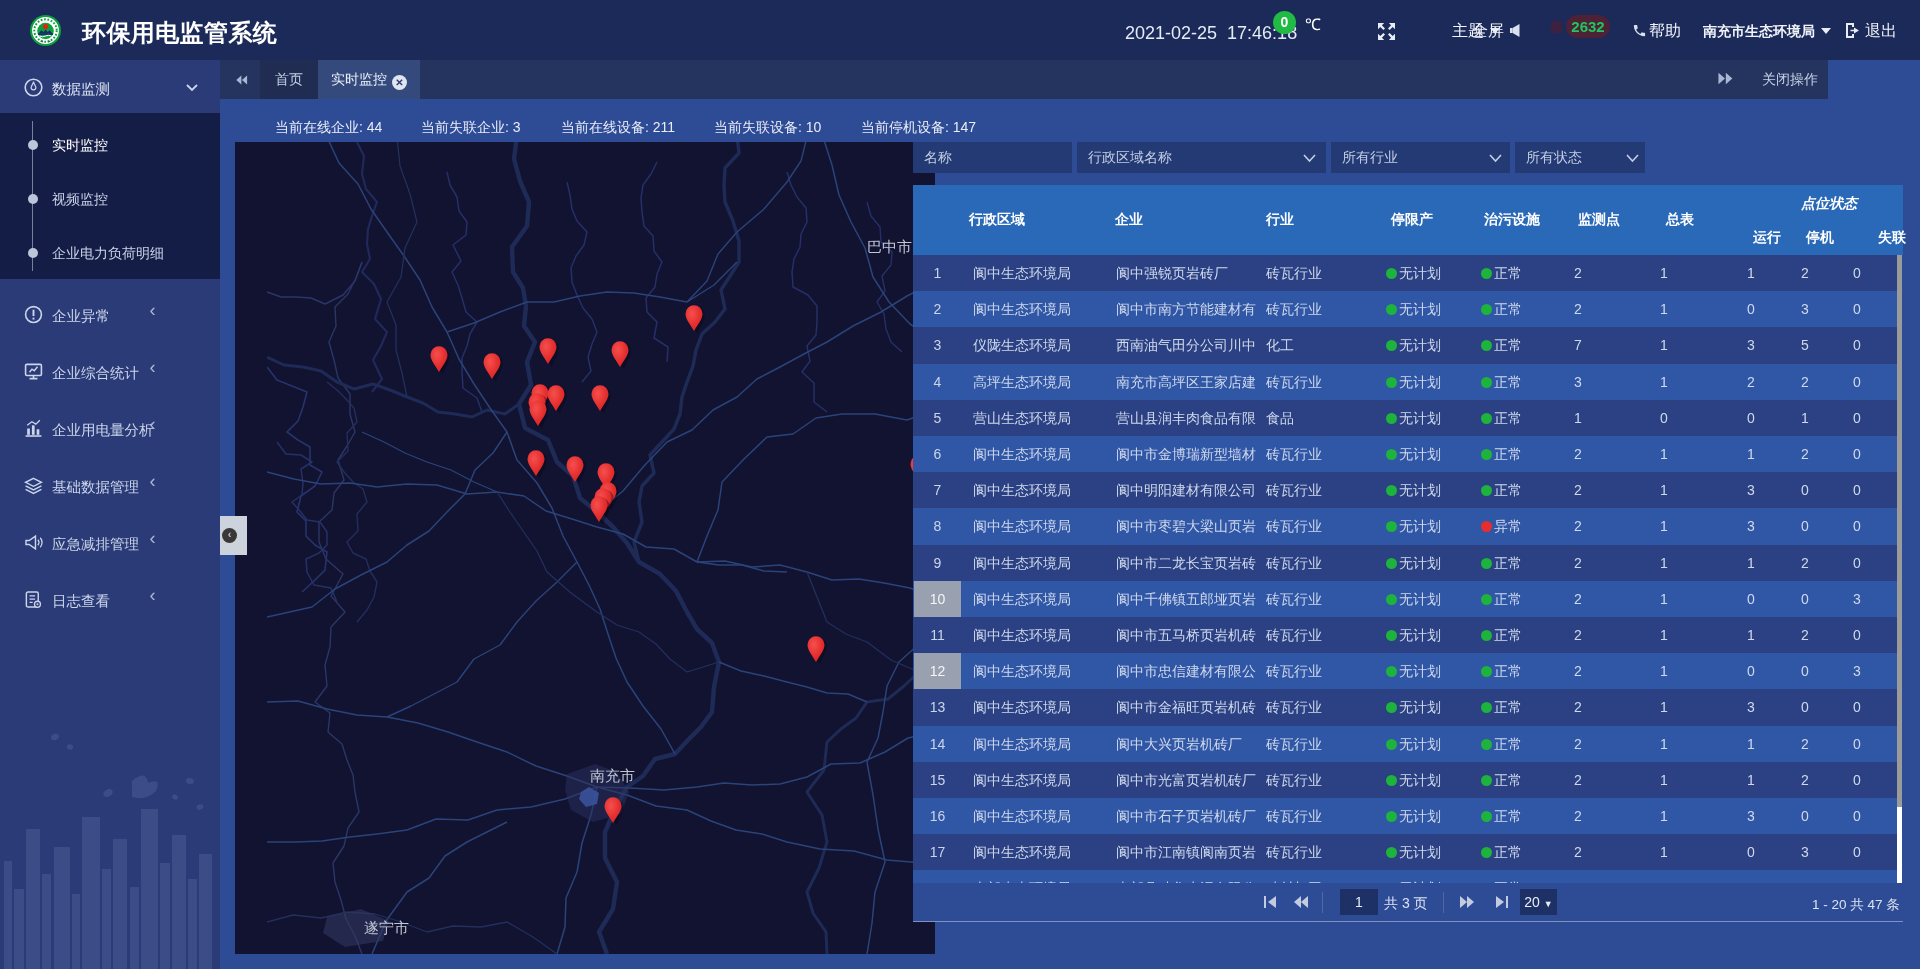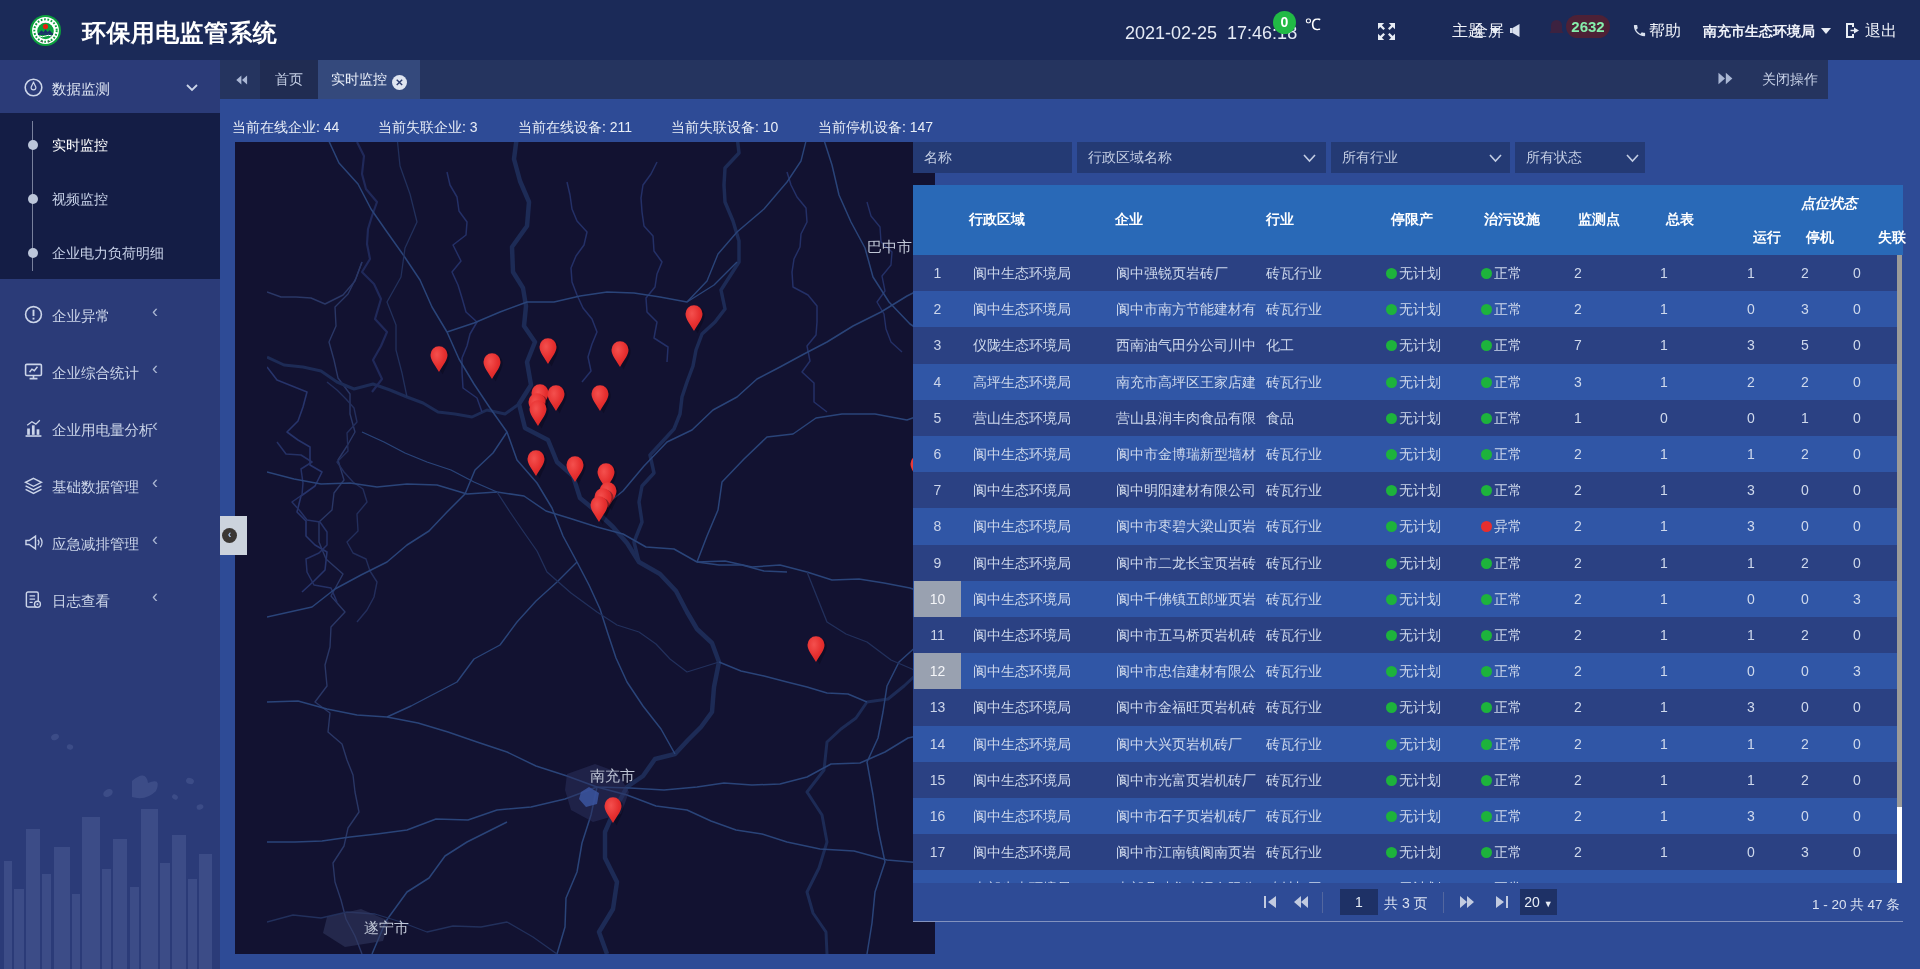--- a/index.html
+++ b/index.html
@@ -9,45 +9,45 @@
 
 #header{position:absolute;left:0;top:0;width:1920px;height:60px;background:#1b2a58;z-index:10;}
 #header .title{position:absolute;left:82px;top:17px;font-size:24px;font-weight:bold;color:#ffffff;letter-spacing:0.4px;}
 #logo{position:absolute;left:30px;top:15px;}
 .htime{position:absolute;left:1125px;top:23px;font-size:18px;color:#e6ebf5;}
 .tempcirc{position:absolute;left:1273px;top:11px;width:23px;height:23px;border-radius:50%;background:#21ba45;color:#fff;font-size:14px;font-weight:bold;text-align:center;line-height:23px;}
 .tempc{position:absolute;left:1305px;top:13px;font-size:16px;color:#fff;}
 .hitem{position:absolute;top:21px;font-size:16px;color:#f0f3fa;}
 .hicon{position:absolute;}
 .caret{display:inline-block;width:0;height:0;border-left:5px solid transparent;border-right:5px solid transparent;border-top:6px solid #e8edf5;vertical-align:middle;margin-left:6px;margin-bottom:2px;}
-.badge{position:absolute;left:1566px;top:15px;width:44px;height:23px;background:#4d2136;border-radius:12px;color:#86efac;font-size:15px;font-weight:bold;text-align:center;line-height:23px;}
+.badge{position:absolute;left:1566px;top:15px;width:44px;height:23px;background:#4d2136;border-radius:12px;color:#22c55e;font-size:15px;font-weight:bold;text-align:center;line-height:23px;}
 
 #tabbar{position:absolute;left:220px;top:60px;width:1608px;height:39px;background:#25345f;}
 .tab-collapse{position:absolute;left:15px;top:13px;}
 .tab{position:absolute;top:0;height:39px;font-size:14px;color:#c6d0e6;text-align:center;line-height:39px;}
 .tab.home{left:40px;width:58px;background:#202c52;}
 .tab.active{left:98px;width:102px;background:#34497c;color:#e9eef8;}
 .tclose{display:inline-block;width:15px;height:15px;background:#dfe5f0;border-radius:50%;color:#2c3c6e;font-size:10px;font-weight:bold;line-height:15px;vertical-align:-2px;margin-left:5px;text-align:center;}
 #tabbar .right{position:absolute;right:4px;top:0;height:39px;line-height:39px;font-size:14px;color:#c6d0e6;}
 
-#sidebar{position:absolute;left:0;top:60px;width:220px;height:909px;background:#2b3b78;}
+#sidebar{position:absolute;left:0;top:60px;width:220px;height:909px;background:#2b3b78;font-family:Liberation Mono, monospace;}
 #submenu{position:absolute;left:0;top:53px;width:220px;height:166px;background:#141d45;}
 .gline{position:absolute;left:32px;top:8px;width:1px;height:150px;background:rgba(220,228,244,.5);}
 .subitem{position:absolute;left:52px;font-size:14px;color:#c9d3e9;}
 .subitem.on{color:#ffffff;}
 .sdot{position:absolute;left:-24px;top:3px;width:10px;height:10px;border-radius:50%;background:#bcc6da;}
 .gtitle{position:absolute;left:52px;top:20px;font-size:14.5px;color:#dbe2f1;}
 .gchev{position:absolute;right:22px;top:24px;}
 .mitem{position:absolute;left:0;width:180px;height:57px;}
 .mitem span.lab{position:absolute;left:52px;top:21px;font-size:14.5px;color:#ccd5e9;}
 .mitem .arr{position:absolute;right:22px;top:15px;font-size:18px;color:#aab6d2;}
 .micon{position:absolute;left:24px;top:19px;}
 #skyline{position:absolute;left:0;bottom:0;opacity:.15;overflow:visible;}
 
-.stat{position:absolute;top:119px;font-size:14px;color:#e8edf6;}
+.stat{position:absolute;top:119px;font-size:14px;color:#e8edf6;margin-left:43px;}
 
 #map{position:absolute;left:235px;top:142px;width:668px;height:812px;background:#121231;padding-left:32px;}
 #collapse{position:absolute;left:220px;top:516px;width:27px;height:39px;background:#ccd3dd;z-index:5;}
 #collapse .cc{position:absolute;left:2px;top:12px;width:15px;height:15px;border-radius:50%;background:#3b3734;color:#a9c6ee;font-size:11px;text-align:center;line-height:13px;font-weight:bold;}
 
 .fbox{position:absolute;top:142px;height:31px;background:#243a74;font-size:14px;color:#c3cde3;line-height:31px;padding-left:11px;}
 .fchev{position:absolute;top:12px;}
 
 #thead{position:absolute;left:913px;top:185px;width:990px;height:70px;background:#2969b7;color:#ffffff;font-size:14px;font-weight:bold;}
 #thead span{position:absolute;white-space:nowrap;text-align:center;}

